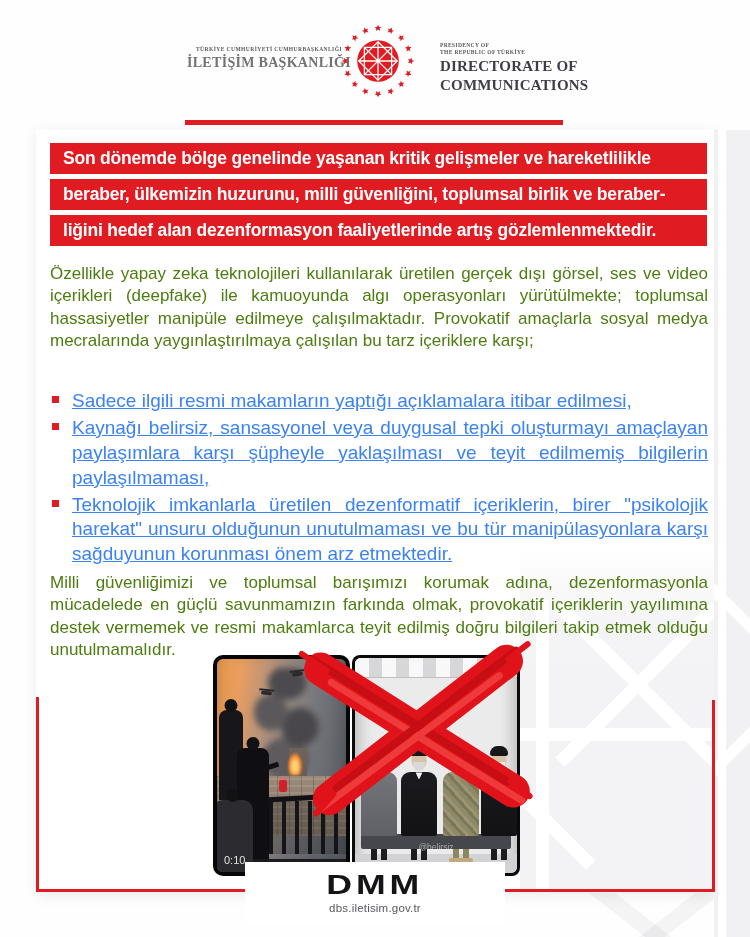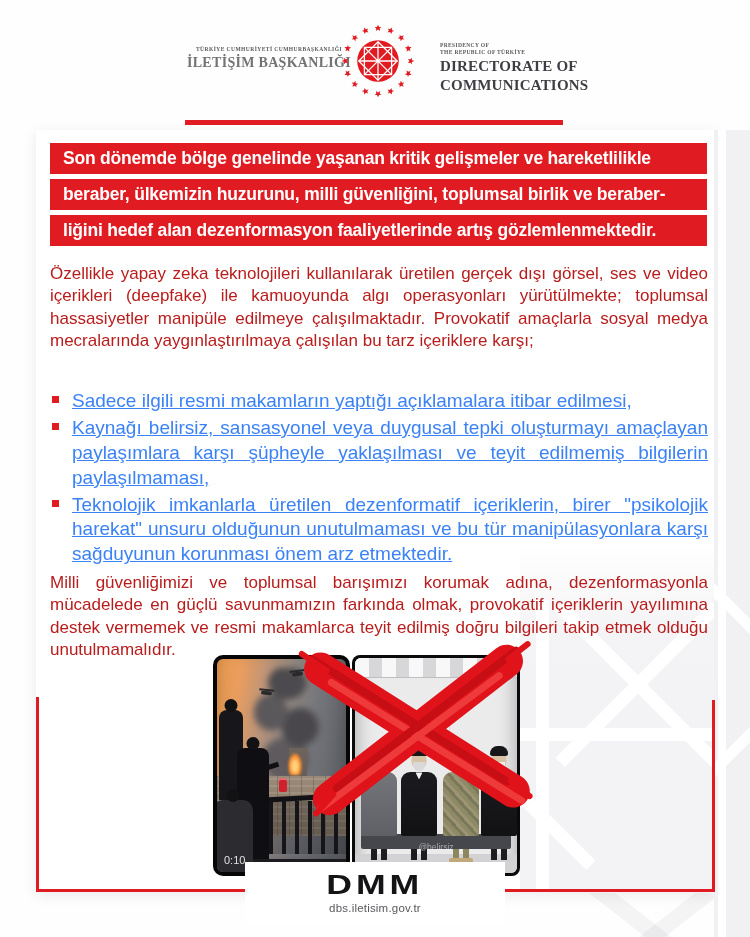--- a/index.html
+++ b/index.html
@@ -43,21 +43,21 @@
   .frame-right{left:712px;top:700px;width:3px;height:192px;}
   .frame-bottom{left:36px;top:889px;width:679px;height:3px;}
 
   
   .hbar{position:absolute;left:50px;width:657px;height:31px;background:#e01b22;z-index:6;
         color:#fff;font-weight:700;font-size:17.5px;line-height:31px;padding-left:13px;
         letter-spacing:-.2px;white-space:nowrap;overflow:hidden;box-sizing:border-box;}
   .hbar1{top:143px;} .hbar2{top:179px;} .hbar3{top:215px;}
 
   
-  .btxt{position:absolute;left:50px;width:658px;color:#b91c1c;font-size:17px;line-height:1.31;
+  .btxt{position:absolute;left:50px;width:658px;color:#4d7c0f;font-size:17px;line-height:1.31;
         text-align:justify;z-index:6;}
   .para1{top:263px;}
   .para2{top:572px;}
   .bullets{position:absolute;left:50px;top:389px;width:658px;z-index:6;}
   .bullet{position:relative;padding-left:22px;color:#3b82f6;font-size:19px;line-height:1.31;
           text-align:justify;margin-bottom:2px;text-decoration:underline;}
   .bullet .sq{position:absolute;left:2px;top:7px;width:7px;height:7px;background:#e01b22;}
 
   
   .vidframe{position:absolute;left:213px;top:655px;width:137px;height:221px;background:#060607;

